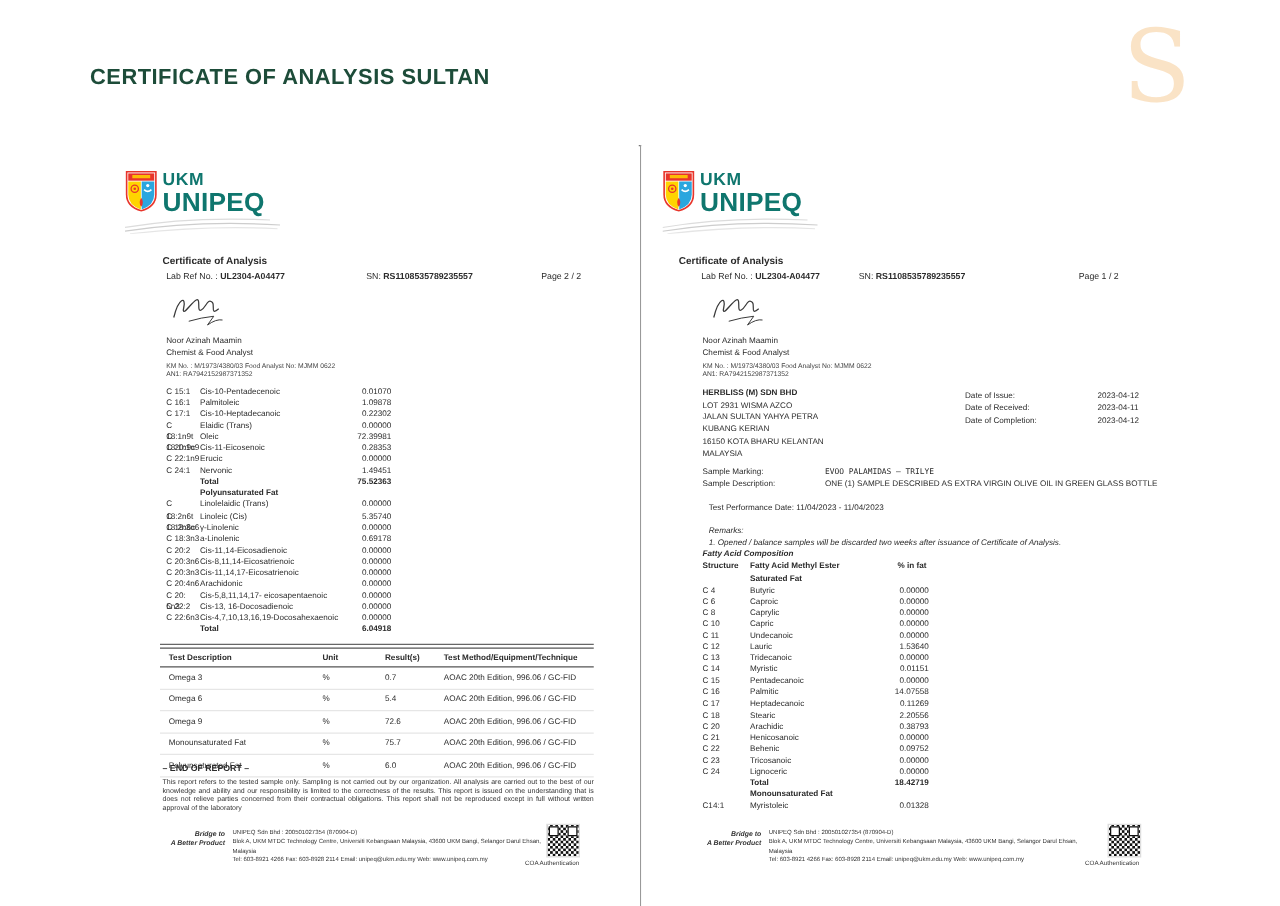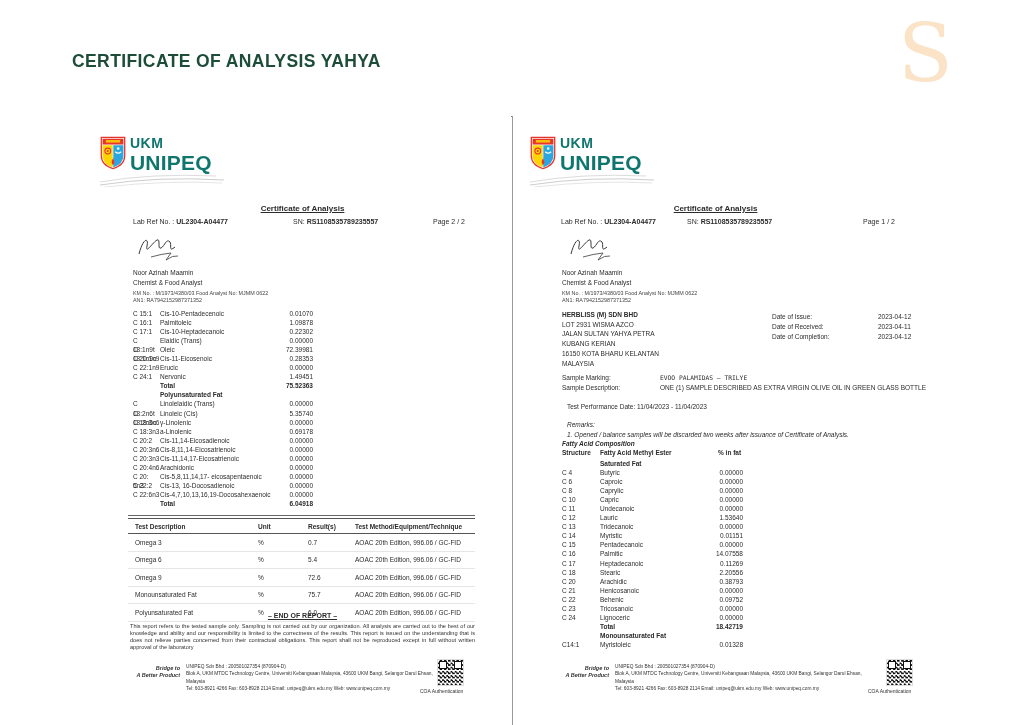--- a/index.html
+++ b/index.html
@@ -1,21 +1,21 @@
 <!DOCTYPE html>
 <html><head>
 <meta charset="utf-8">
 <style>
   html,body{margin:0;padding:0;background:#fff;}
   #screen{position:relative;width:1024px;height:725px;background:#fff;overflow:hidden;
           font-family:"Liberation Sans",sans-serif;color:#2b2b2b;}
   .abs{position:absolute;}
   .b{font-weight:bold;}
   .i{font-style:italic;}
-  .center{text-align:center;text-decoration:underline;}
+  .center{text-align:left;}
   
   #site-header{position:absolute;left:0;top:0;width:1024px;height:116px;background:#fff;border-bottom:1px solid #777;}
   #site-title{position:absolute;left:72px;top:51px;font-size:17.5px;font-weight:bold;letter-spacing:.4px;color:#1d4c39;}
   #watermark-s{position:absolute;left:898px;top:14px;font-family:"DejaVu Serif",serif;font-size:80px;color:#fae3c6;line-height:1;}
   
   .panel{position:absolute;top:116px;width:511px;height:609px;background:#fff;}
   #panel-left{left:0;}
   #panel-right{left:513px;}
   #divider{position:absolute;left:512px;top:116px;width:1px;height:609px;background:#999;}
   
@@ -60,21 +60,21 @@
   .qr-caption{font-size:5px;color:#333;}
   .disclaimer{font-size:5.6px;line-height:7px;text-align:justify;color:#333;}
   .sig-name{font-size:6.5px;}
 </style>
 </head>
 <body>
 
 <div id="screen">
 
   <div id="site-header">
-    <div id="site-title">CERTIFICATE OF ANALYSIS YAHYA</div>
+    <div id="site-title">CERTIFICATE OF ANALYSIS SULTAN</div>
     <div id="watermark-s">S</div>
   </div>
   <div id="divider"></div>
 
   <div class="panel" id="panel-left">
 
     <div class="abs" style="left:100px;top:20px">
       <div class="logo-row">
         <svg width="26" height="34" viewBox="0 0 40 52">
           <path d="M1,1 H39 V30 Q39,46 20,51 Q1,46 1,30 Z" fill="#e8352b"></path>

